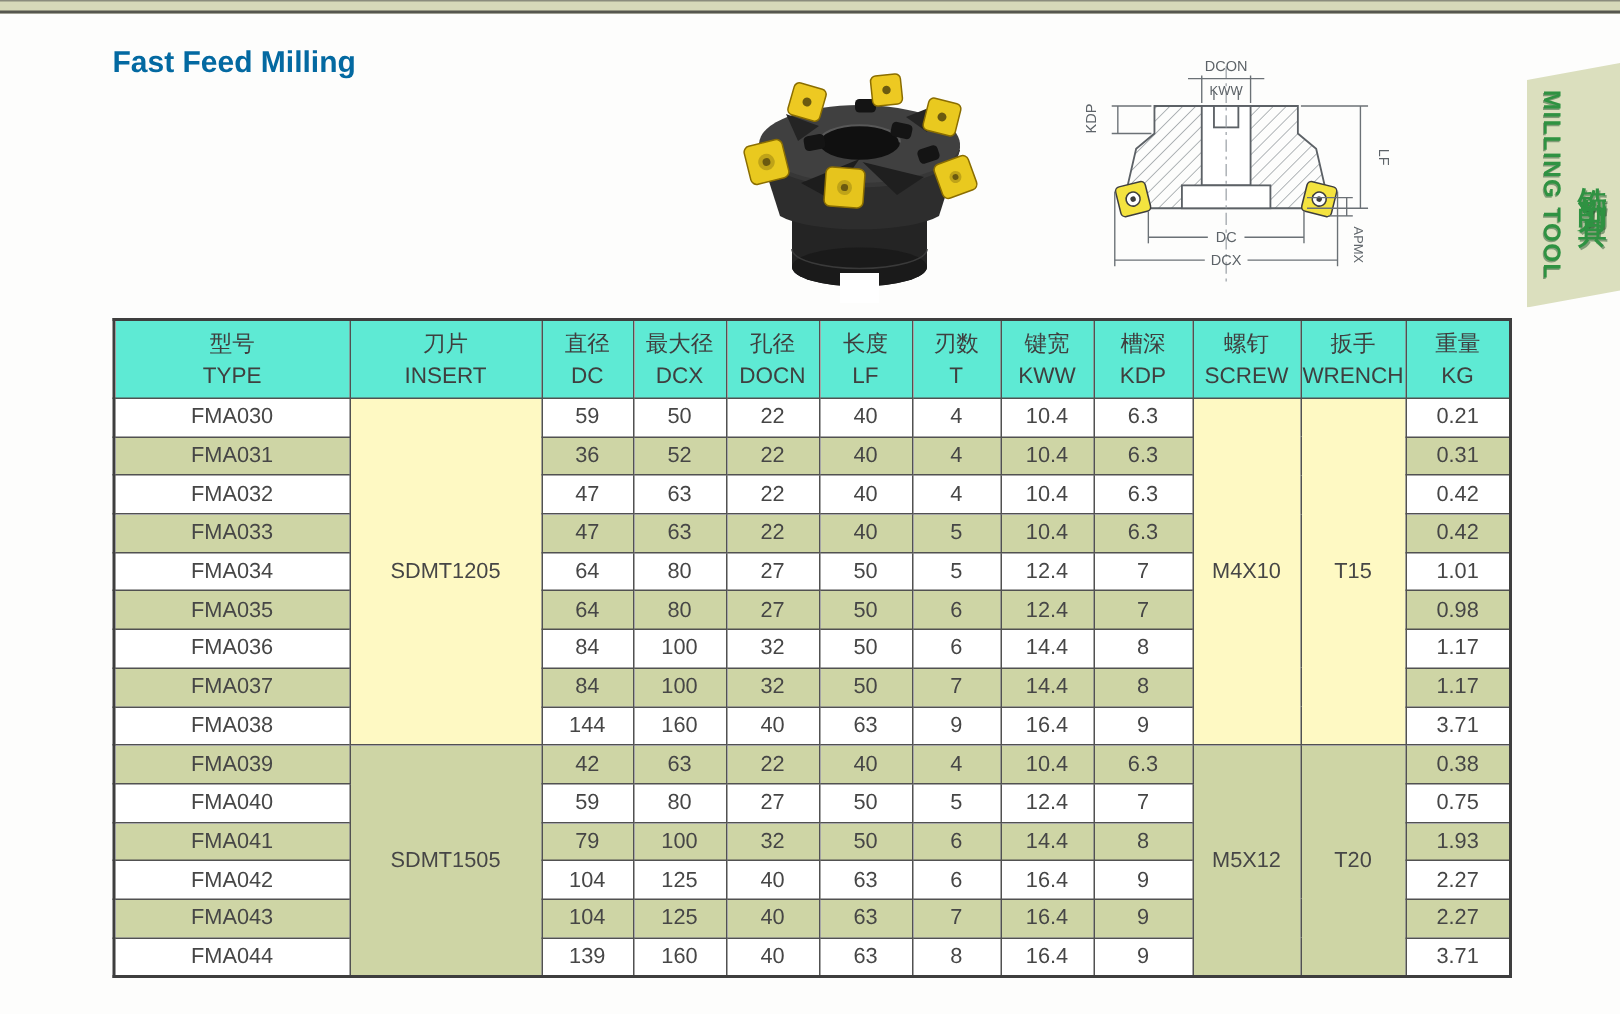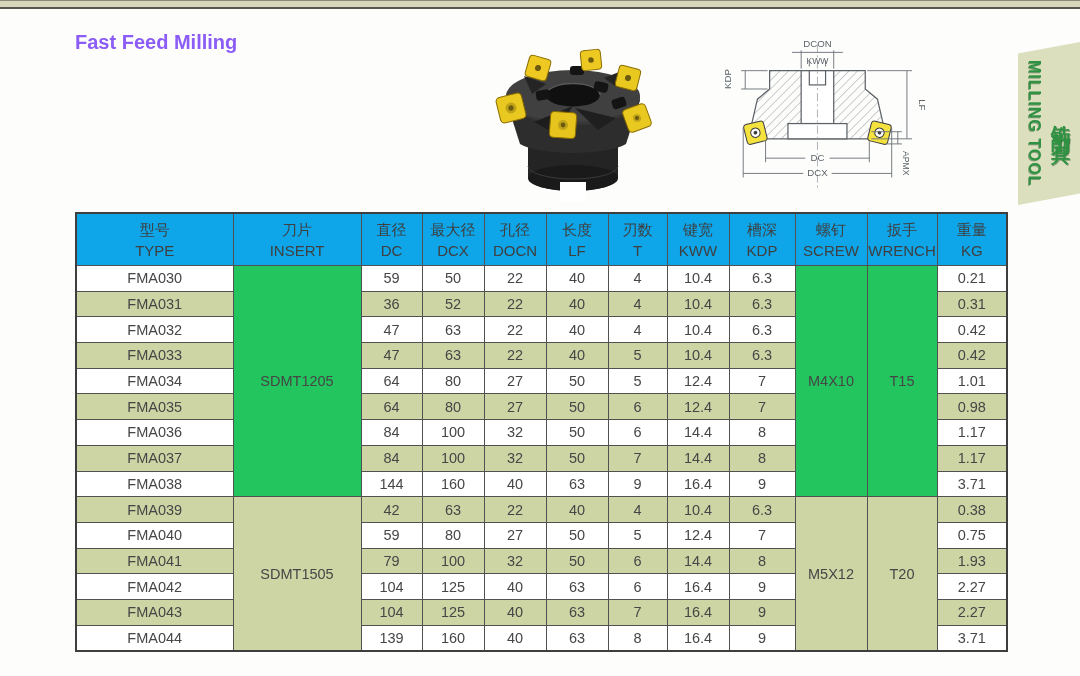--- a/index.html
+++ b/index.html
@@ -6,44 +6,44 @@
   #page{position:relative;width:1080px;height:676px;background:#fdfdfc;overflow:hidden;
         font-family:"Liberation Sans","DejaVu Sans",sans-serif;color:#3f3f3f;}
 
   
   #top-band{position:absolute;left:0;top:0;width:1080px;height:9px;background:#d6d8b9;
             border-top:1px solid #8a8b7d;border-bottom:2px solid #56574f;box-sizing:border-box;}
 
   
   #title-block{position:absolute;left:75px;top:28px;line-height:1.4;}
   #title-block .t-zh{font-size:20px;font-weight:bold;color:#3b3b3b;}
-  #title-block .t-en{font-size:20px;font-weight:bold;color:#8b5cf6;}
+  #title-block .t-en{font-size:20px;font-weight:bold;color:#0369a1;}
 
   
   #side-tab{position:absolute;right:0;top:42px;width:62px;height:163px;background:#dbdfbe;
             clip-path:polygon(0 7%,100% 0,100% 93%,0 100%);
             display:flex;align-items:center;justify-content:center;gap:5px;}
   #side-tab .tab-en{writing-mode:vertical-rl;font-size:16px;font-weight:bold;letter-spacing:1px;
             color:#2f9242;text-shadow:1px 1px 0 rgba(18,76,30,.45);}
   #side-tab .tab-zh{writing-mode:vertical-rl;text-orientation:upright;font-size:19px;font-weight:bold;
             letter-spacing:7px;color:#2f9242;text-shadow:1px 1px 0 rgba(18,76,30,.45);}
 
   
   #photo-wrap{position:absolute;left:478px;top:26px;width:190px;height:178px;}
   #drawing-wrap{position:absolute;left:716px;top:30px;width:210px;height:178px;}
 
   
   #spec-table{position:absolute;left:75px;top:212px;width:930px;border-collapse:collapse;
               table-layout:fixed;font-size:14.5px;color:#464646;border:2px solid #3e3e3e;}
   #spec-table th,#spec-table td{border:1px solid #515151;text-align:center;vertical-align:middle;
               padding:0;overflow:hidden;white-space:nowrap;}
-  #spec-table th{background:#0ea5e9;font-weight:normal;height:51px;line-height:1.4;font-size:15px;color:#3f3f3f;}
+  #spec-table th{background:#5eead4;font-weight:normal;height:51px;line-height:1.4;font-size:15px;color:#3f3f3f;}
   #spec-table td{height:24.7px;background:#ffffff;}
   #spec-table tr.stripe td{background:#ced5a5;}
-  #spec-table td.merged{background:#22c55e;}
+  #spec-table td.merged{background:#fef9c3;}
 </style>
 </head>
 <body>
 
 <div id="page">
 
   <div id="top-band"></div>
 
   <div id="title-block">
     <div class="t-en">Fast Feed Milling</div>

